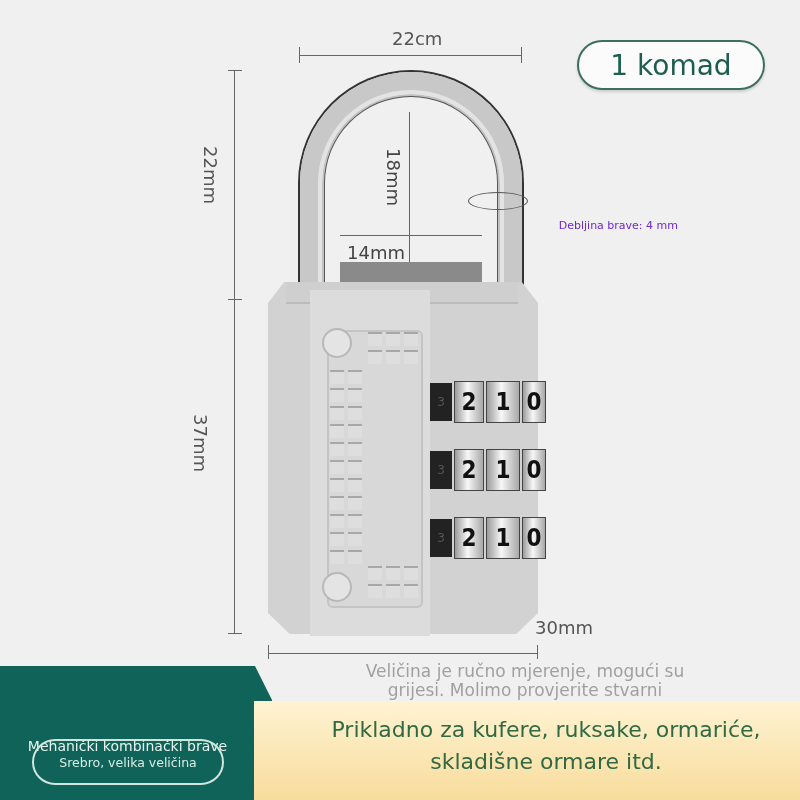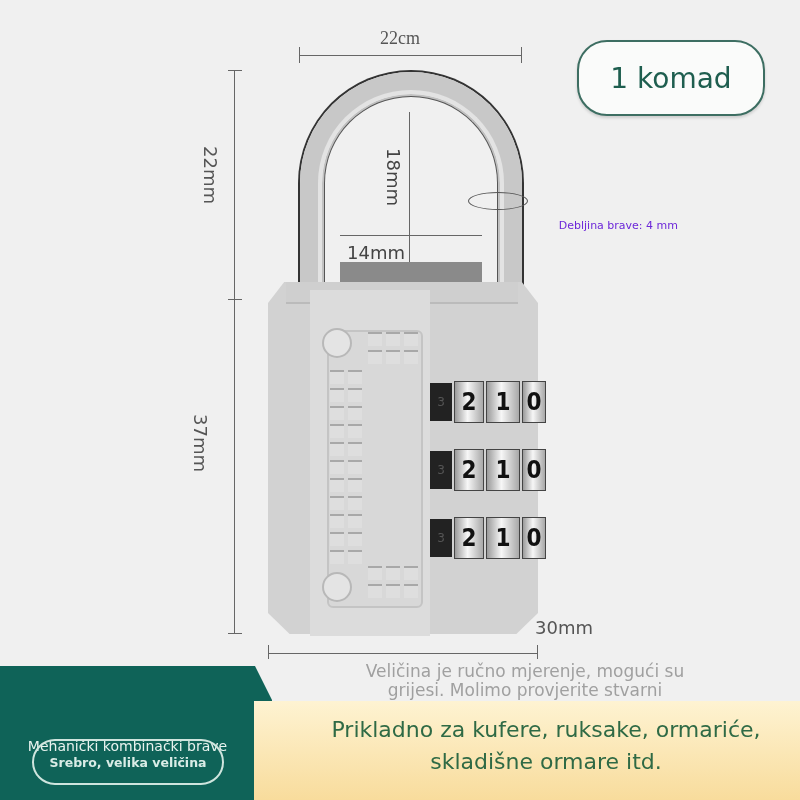--- a/index.html
+++ b/index.html
@@ -5,21 +5,21 @@
   * { box-sizing: border-box; margin: 0; padding: 0; }
   html, body { width: 800px; height: 800px; overflow: hidden; }
   body { background: #f0f0f0; font-family: "DejaVu Sans", sans-serif; position: relative; }
 
   .dim-text { position: absolute; color: #555; font-size: 18px; }
   .line { position: absolute; background: #666; }
   .v-text { writing-mode: vertical-rl; font-size: 18px; color: #555; position: absolute; }
 
   
   .badge {
-    position: absolute; left: 577px; top: 40px; width: 188px; height: 76px;
+    position: absolute; left: 577px; top: 40px; width: 188px; height: 50px;
     border: 2px solid #3d6e62; border-radius: 30px; background: #fafbfa;
     color: #1e5e4f; font-size: 28px; display: flex; align-items: center; justify-content: center;
     box-shadow: 0 2px 3px rgba(0,0,0,0.15);
   }
 
   
   .shackle {
     position: absolute; left: 300px; top: 72px; width: 222px; height: 240px;
     border: 22px solid #c8c8c8; border-bottom: none; border-radius: 111px 111px 0 0;
     box-shadow: inset 0 0 0 3px #555, 0 0 0 2px #333;
@@ -64,35 +64,35 @@
   .note-measure { position: absolute; left: 360px; top: 662px; width: 330px; color: #a0a0a0; font-size: 17px; text-align: center; line-height: 19px; }
 
   
   .green-panel {
     position: absolute; left: 0; top: 666px; width: 272px; height: 134px; background: #0f6358;
     clip-path: polygon(0 0, 255px 0, 272px 34px, 272px 134px, 0 134px);
   }
   .green-title { position: absolute; left: 0; top: 694px; width: 255px; text-align: center; color: #e9f3ef; font-size: 14px; margin-top: 44px; }
   .pill {
     position: absolute; left: 32px; top: 739px; width: 192px; height: 46px; border: 2px solid #cfe5de;
-    border-radius: 23px; color: #d9ece6; font-size: 12.5px; display: flex; align-items: center; justify-content: center; font-weight: bold;
+    border-radius: 23px; color: #d9ece6; font-size: 12.5px; display: flex; align-items: center; justify-content: center;
   }
   .yellow-panel {
     position: absolute; left: 254px; top: 701px; width: 546px; height: 99px;
     background: linear-gradient(180deg, #fef3d2 0%, #f8dc9c 100%);
   }
   .yellow-text { position: absolute; left: 254px; top: 714px; width: 516px; text-align: center; color: #2f6a45; font-size: 22px; line-height: 32px; margin-left: 34px; }
 </style>
 </head>
 <body>
 
 <div class="line" style="left:299px;top:55px;width:223px;height:1px;"></div>
 <div class="line" style="left:299px;top:47px;width:1px;height:16px;"></div>
 <div class="line" style="left:521px;top:47px;width:1px;height:16px;"></div>
-<div class="dim-text" style="left:380px;top:28px;font-family:Liberation Serif, serif;">22cm</div>
+<div class="dim-text" style="left:392px;top:28px;">22cm</div>
 
 <div class="line" style="left:234px;top:70px;width:1px;height:564px;"></div>
 <div class="line" style="left:228px;top:70px;width:14px;height:1px;"></div>
 <div class="line" style="left:228px;top:299px;width:14px;height:1px;"></div>
 <div class="line" style="left:228px;top:633px;width:14px;height:1px;"></div>
 <div class="v-text" style="left:200px;top:146px;">22mm</div>
 <div class="v-text" style="left:190px;top:414px;">37mm</div>
 
 <div class="line" style="left:268px;top:653px;width:270px;height:1px;"></div>
 <div class="line" style="left:268px;top:645px;width:1px;height:14px;"></div>

